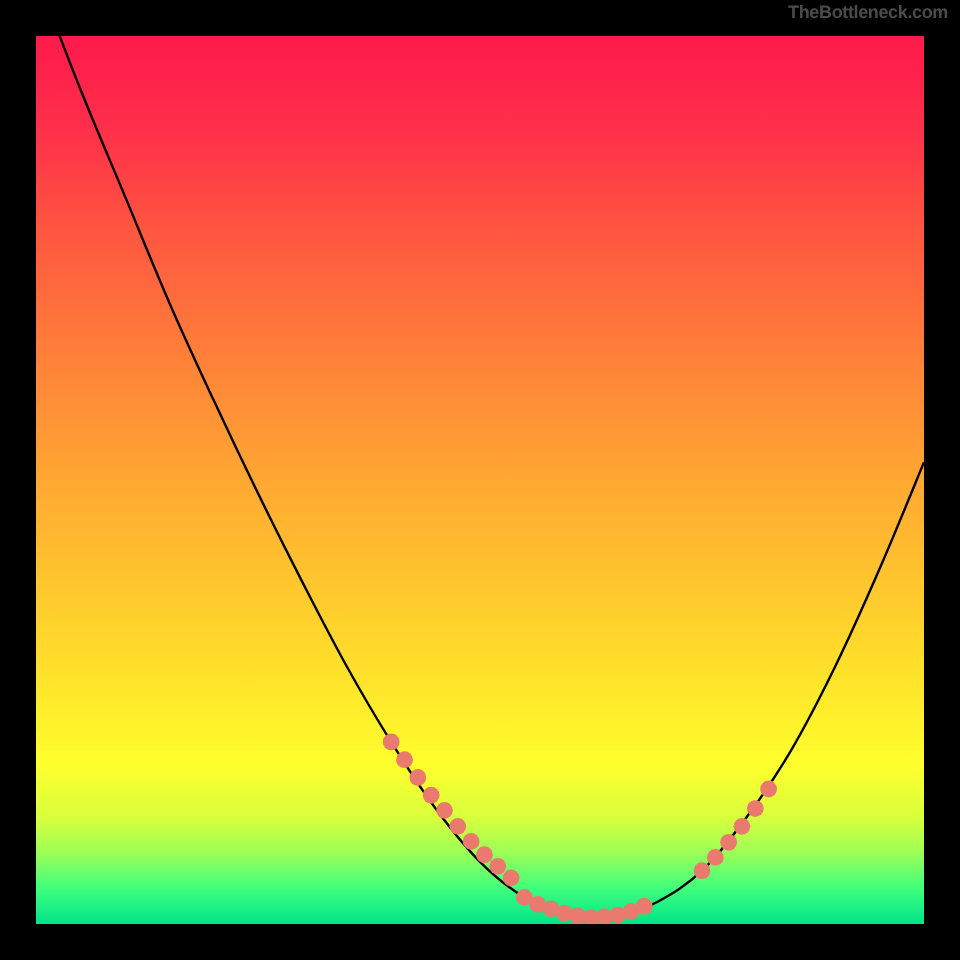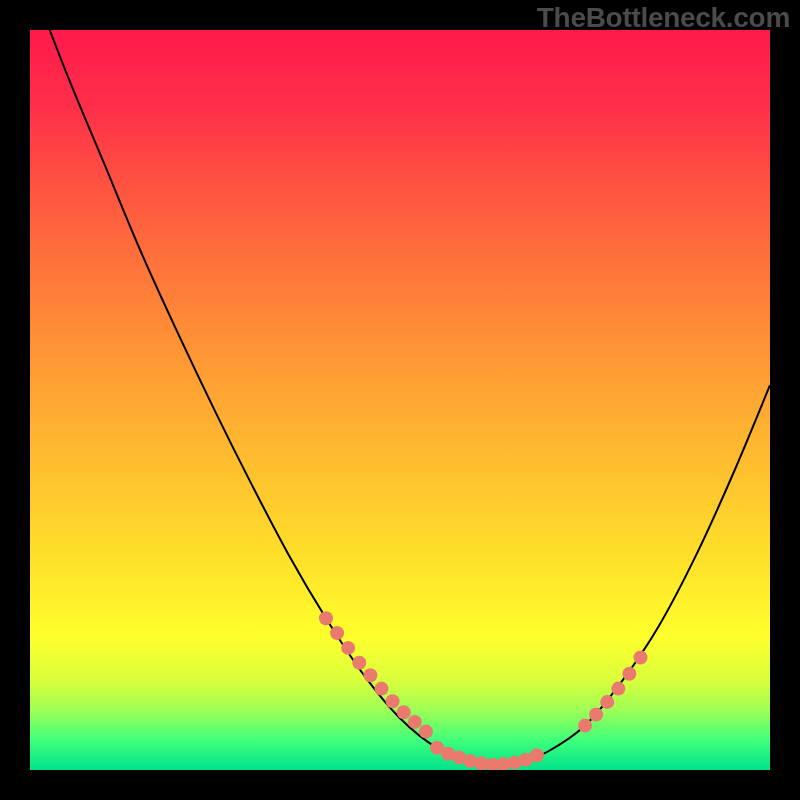--- a/index.html
+++ b/index.html
@@ -46,21 +46,21 @@
     top: 0;
     width: 740px;
     height: 740px;
     pointer-events: none;
   }
   .watermark {
     position: absolute;
     top: 2px;
     right: 10px;
     color: #4b4b4b;
-    font-size: 28px;
+    font-size: 15px;
     font-weight: 600;
     letter-spacing: -0.3px;
     user-select: none;
   }
 </style>
 </head>
 <body>
 
 <div class="frame">
   <div class="watermark">TheBottleneck.com</div>

